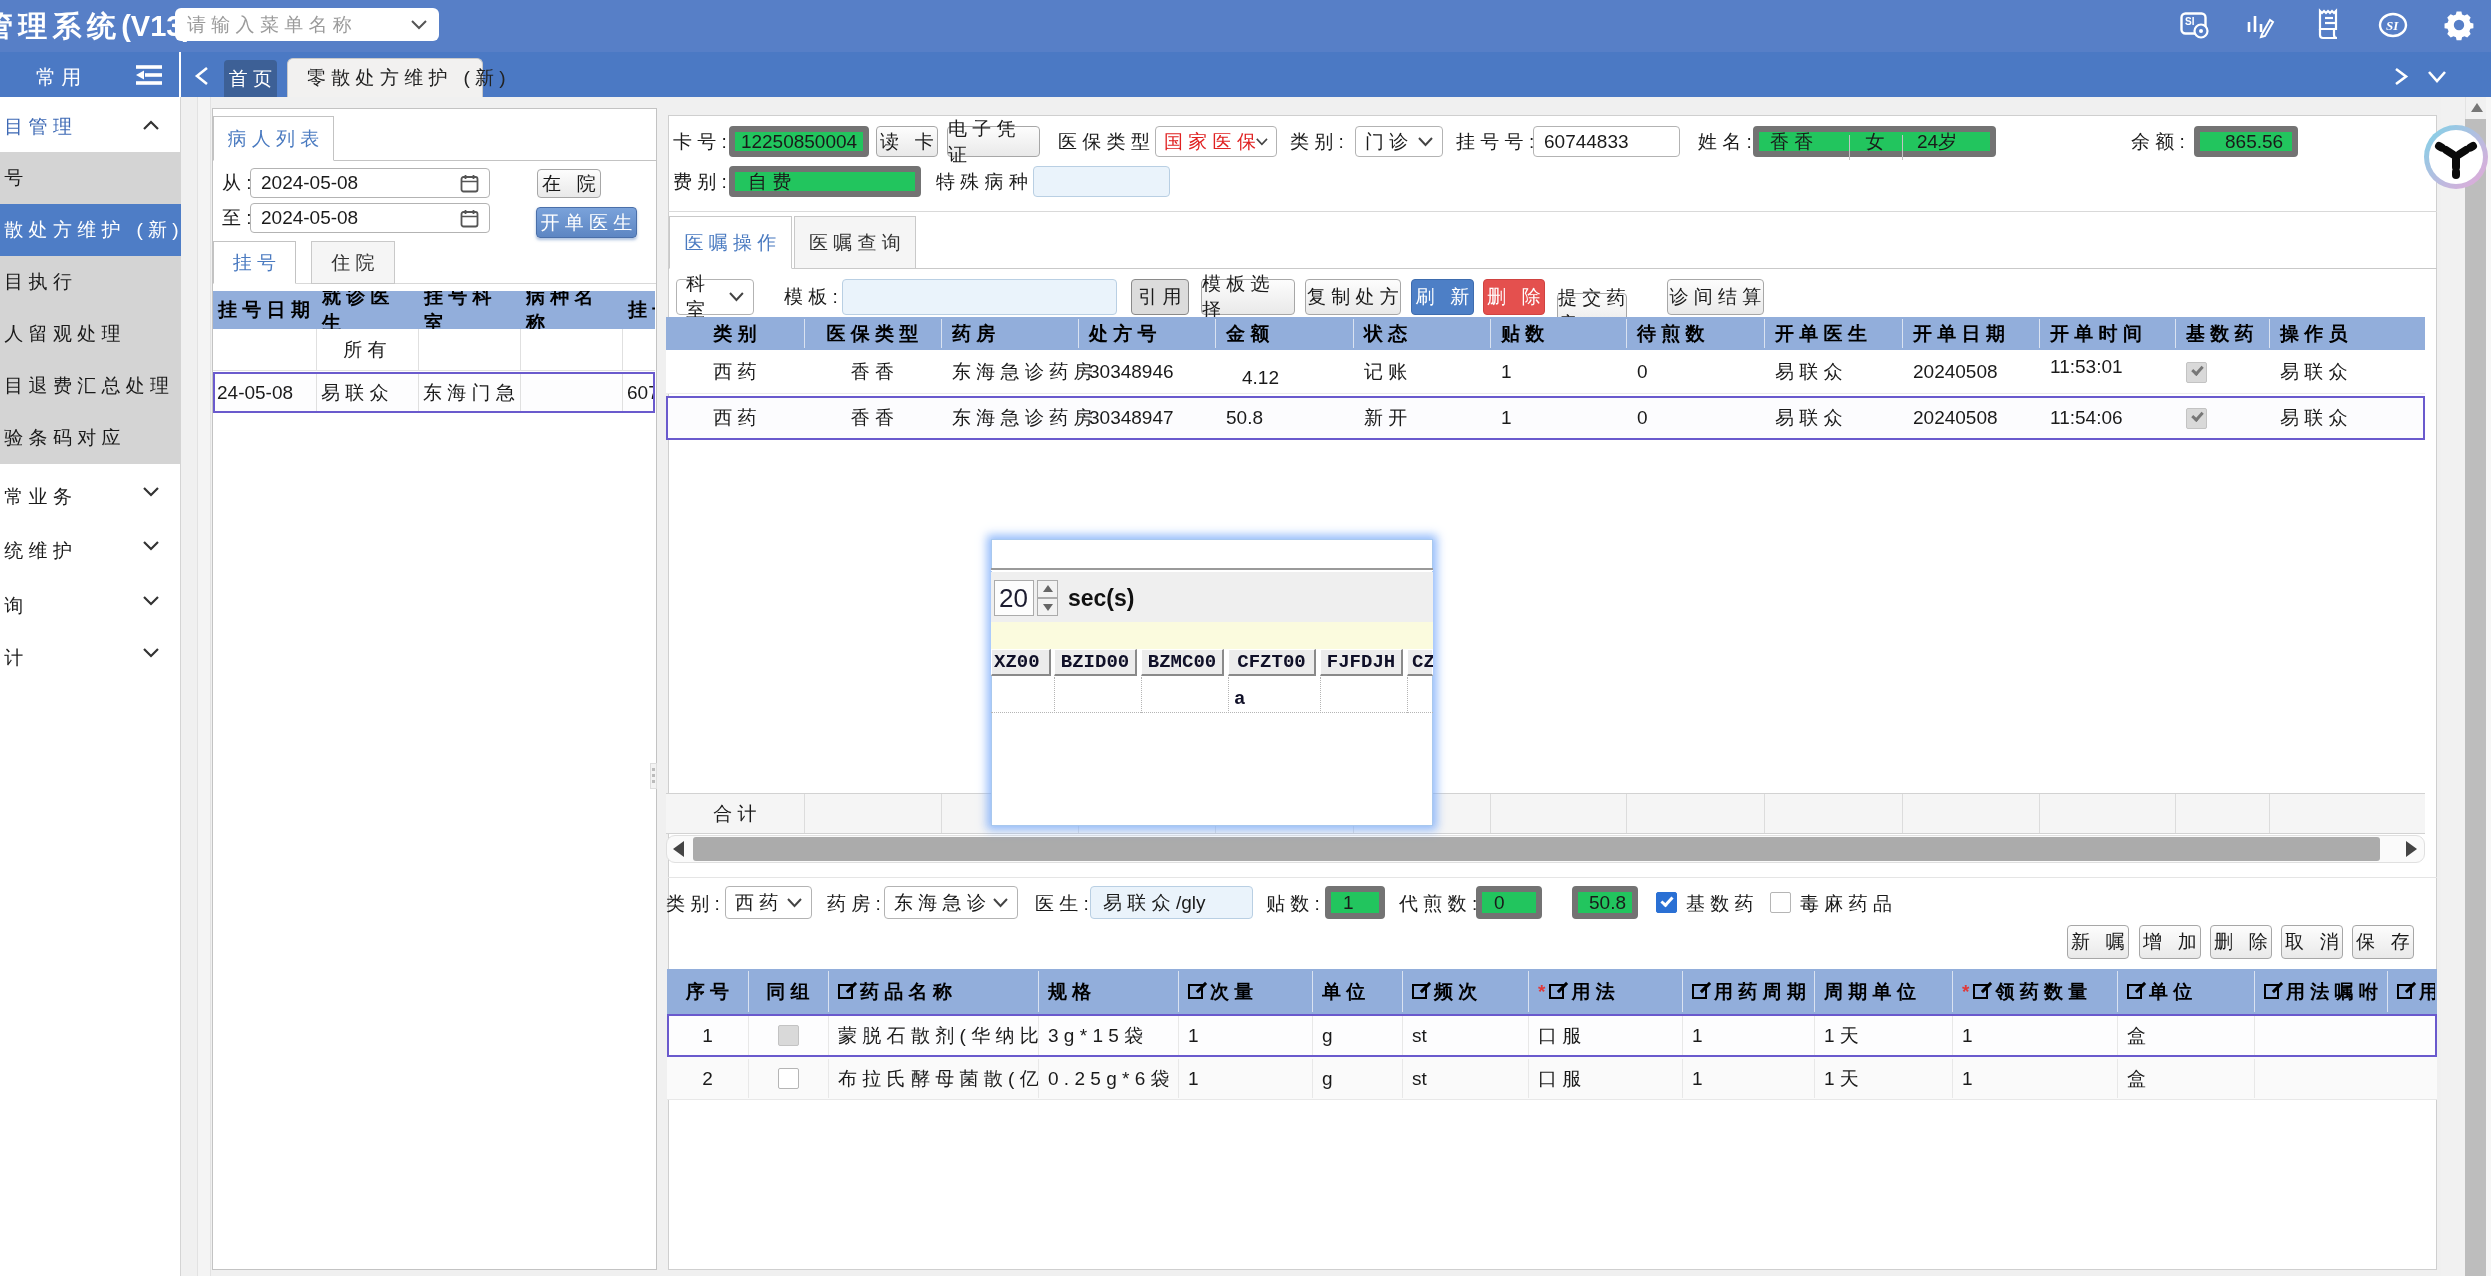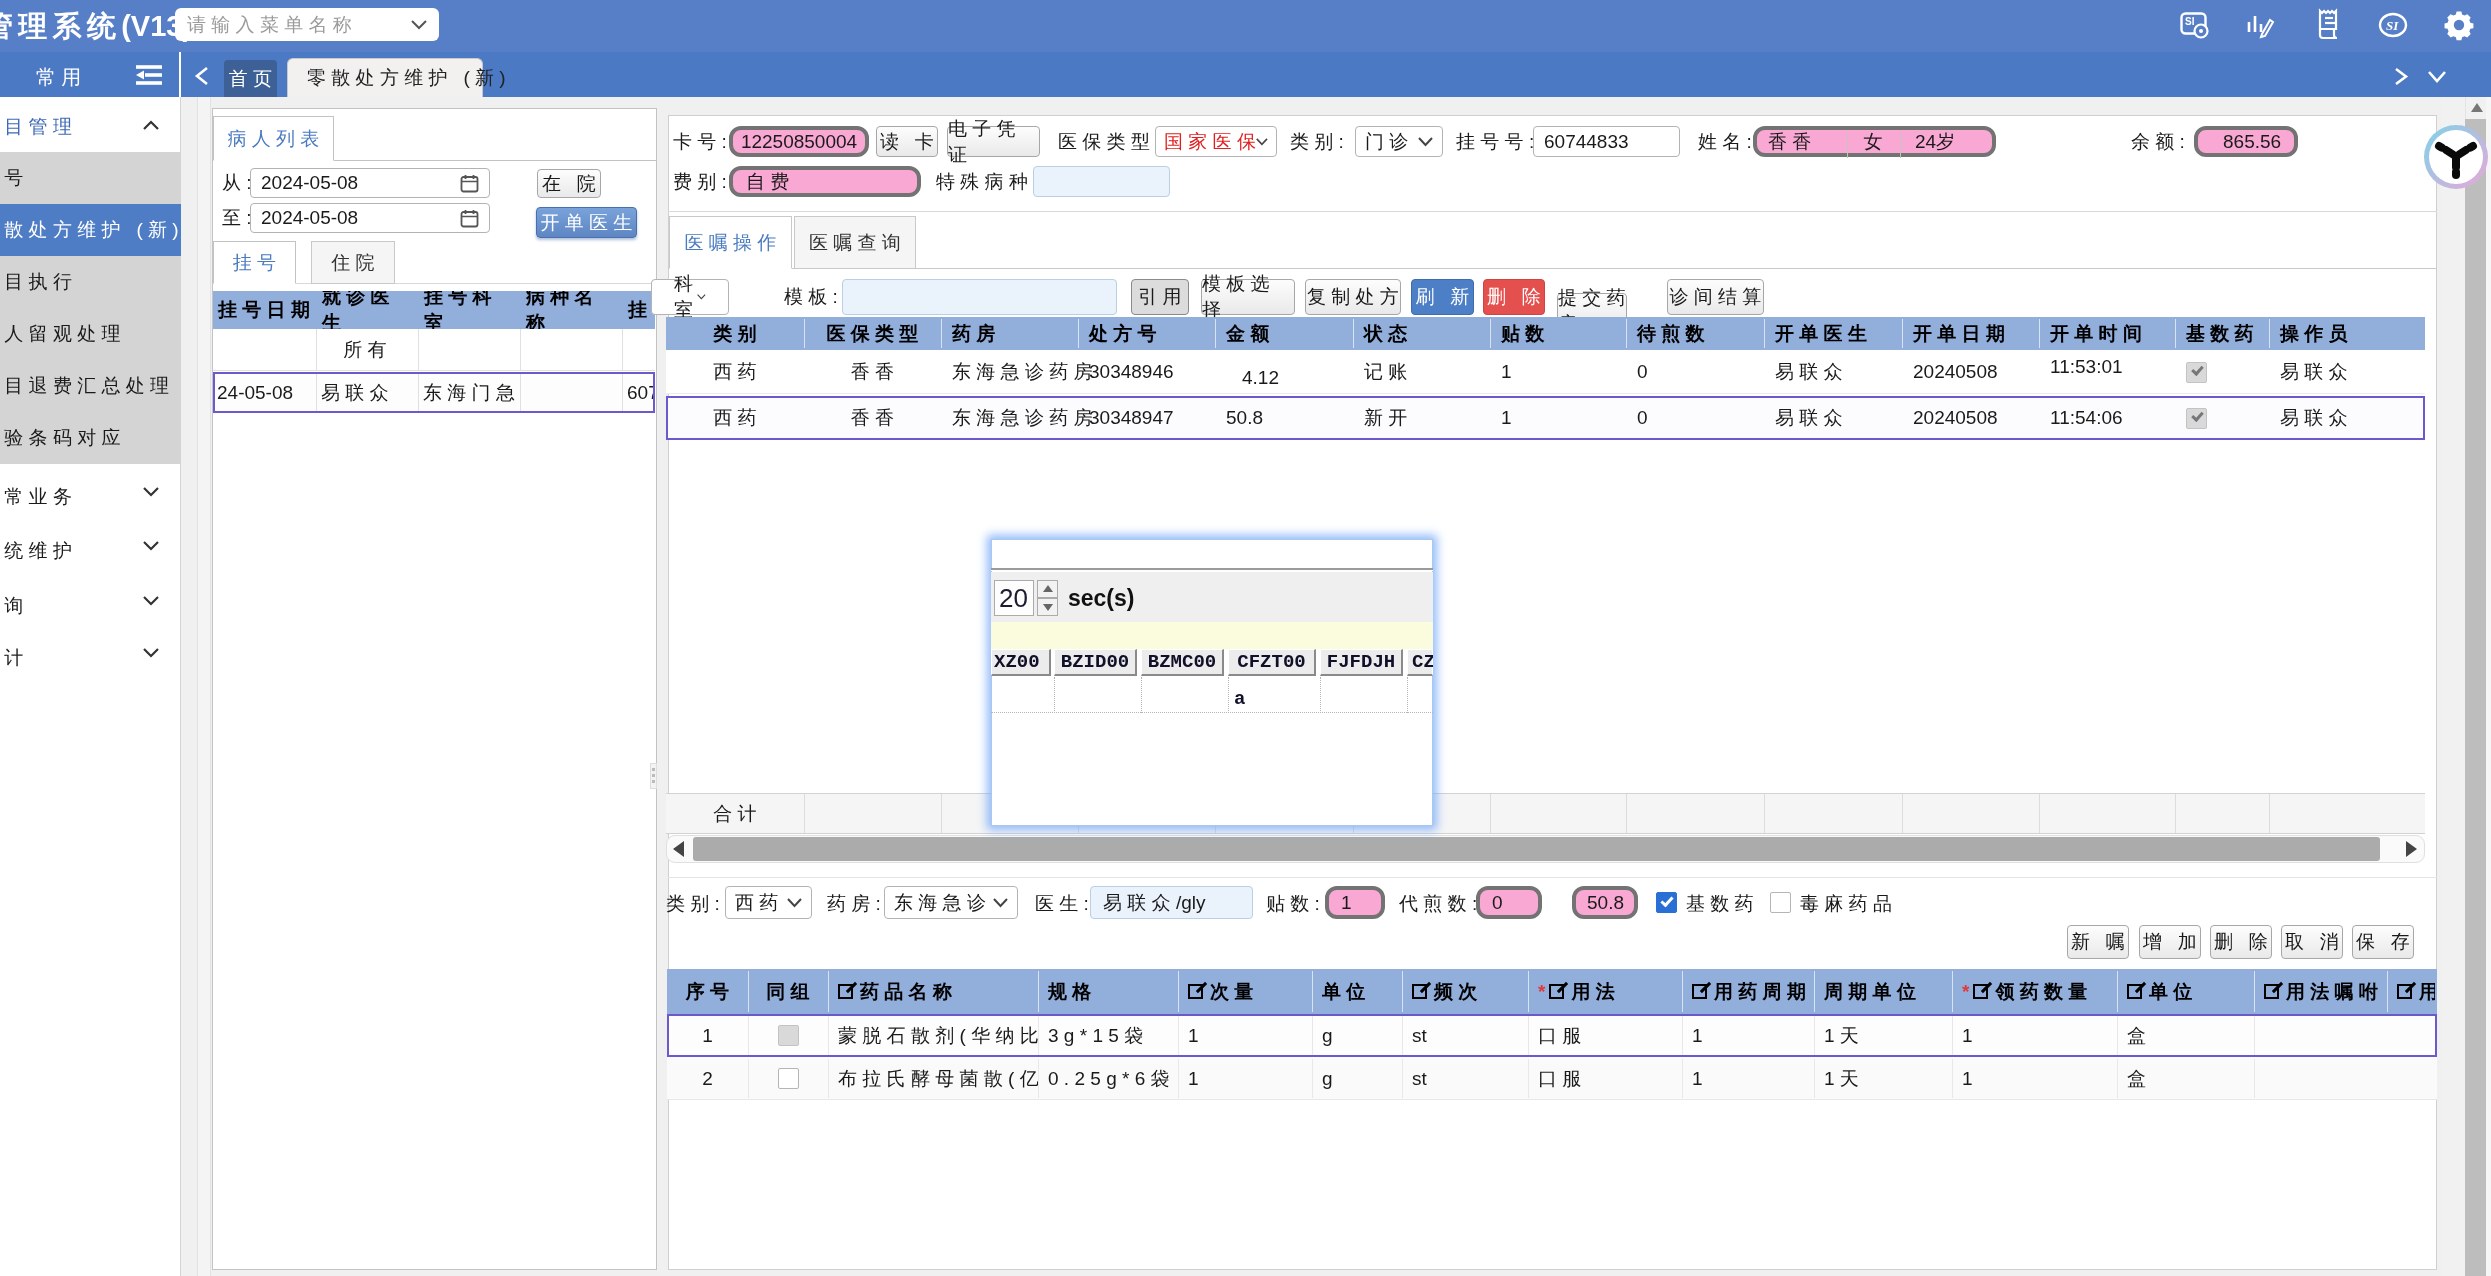--- a/index.html
+++ b/index.html
@@ -2,21 +2,21 @@
 <html><head><meta charset="utf-8"><style>
 html,body{margin:0;padding:0}
 body{width:2491px;height:1276px;overflow:hidden;background:#f0f0f0;font-family:"Liberation Sans",sans-serif;font-size:19px;color:#1a1a1a;position:relative}
 *{box-sizing:border-box}
 .ab{position:absolute}
 .c{letter-spacing:5.3px}
 .flex{display:flex;align-items:center}
 .btn{display:flex;align-items:center;justify-content:center;background:linear-gradient(#fdfdfd,#e9e9e9);border:1px solid #a7a7a7;border-radius:4px;color:#1a1a1a}
 .bluebtn{background:linear-gradient(#7aa2da,#5d86c3);border:1px solid #4a6fa9;color:#fff}
 .inp{background:#fff;border:1px solid #b3b3b3;border-radius:4px;display:flex;align-items:center}
-.ginp{background:#f9a8d4;border:4px solid #737373;border-radius:12px;display:flex;align-items:center}
+.ginp{background:#22c55e;border:6px solid #737373;border-radius:4px;display:flex;align-items:center}
 .binp{background:#eaf3fb;border:1px solid #b9cfe3;border-radius:4px;display:flex;align-items:center}
 .th{background:#92aedb;color:#000;font-weight:bold}
 .cell{position:absolute;display:flex;align-items:center}
 .ck{display:inline-block;width:21px;height:21px;border:1px solid #b5b5b5;background:#fff;position:relative;border-radius:2px}
 .ckg{background:#d9d9d9;border-color:#c3c3c3}
 .ckv::after{content:'';position:absolute;left:5px;top:3px;width:8px;height:4px;border-left:3px solid #777;border-bottom:3px solid #777;transform:rotate(-48deg)}
 .ckb{background:#2a70d4;border-color:#2a70d4}
 .ckb::after{content:'';position:absolute;left:4px;top:4px;width:9px;height:4px;border-left:3px solid #fff;border-bottom:3px solid #fff;transform:rotate(-48deg)}
 .ed{position:relative;width:15px;height:15px;border:2px solid #000;display:inline-block;margin-right:7px;flex:none}
 .ed::after{content:'';position:absolute;width:13px;height:3px;background:#000;transform:rotate(-45deg);top:0px;right:-7px}
@@ -268,21 +268,21 @@
 <div class="ab binp" style="left:1033px;top:166px;width:137px;height:31px"></div>
 
 <div class="ab" style="left:668px;top:268px;width:1769px;height:0;border-top:1px solid #c9c9c9"></div>
 <div class="ab flex" style="left:669px;top:216px;width:123px;height:53px;background:#fff;border:1px solid #c9c9c9;border-bottom:1px solid #fff;justify-content:center;color:#4a7ac0">
     <span class="c" style="margin-right:-5px">医嘱操作</span>
   </div>
 <div class="ab flex" style="left:794px;top:216px;width:122px;height:52px;background:#f5f5f5;border:1px solid #c9c9c9;border-bottom:none;justify-content:center;color:#333">
     <span class="c" style="margin-right:-5px">医嘱查询</span>
   </div>
 
-<div class="ab inp" style="left:651px;top:279px;width:78px;height:36px;padding:0 22px;justify-content:space-between">
+<div class="ab inp" style="left:676px;top:279px;width:78px;height:36px;padding:0 9px;justify-content:space-between">
     <span class="c" style="margin-right:-5px">科室</span>
     <svg width="15" height="10" viewBox="0 0 15 10">
       <polyline points="1,1 7.5,8 14,1" fill="none" stroke="#444" stroke-width="2"></polyline>
     </svg>
   </div>
 <div class="ab flex c" style="left:784px;top:282px;height:29px">模板:</div>
 <div class="ab binp" style="left:842px;top:279px;width:275px;height:36px"></div>
 <div class="ab flex" style="left:1131px;top:279px;width:58px;height:36px;background:#dcdcdc;border:1px solid #8a8a8a;border-radius:4px;justify-content:center">
     <span class="c" style="margin-right:-5px">引用</span>
   </div>

